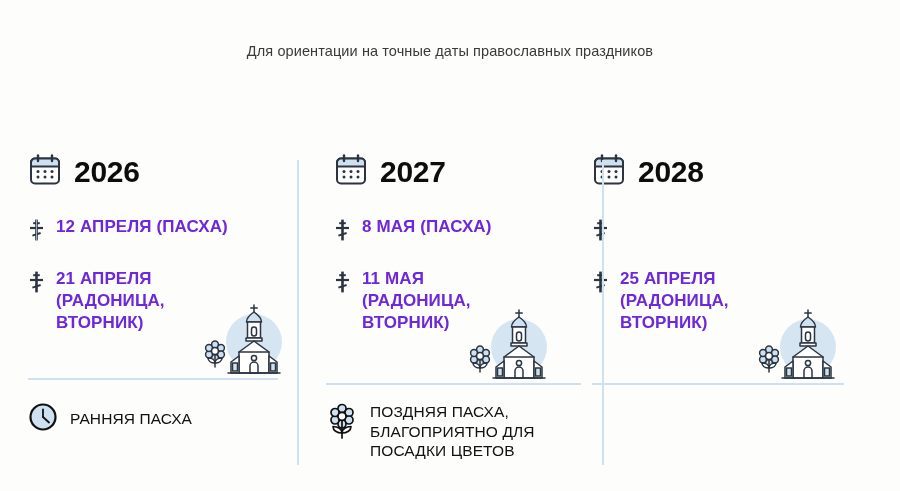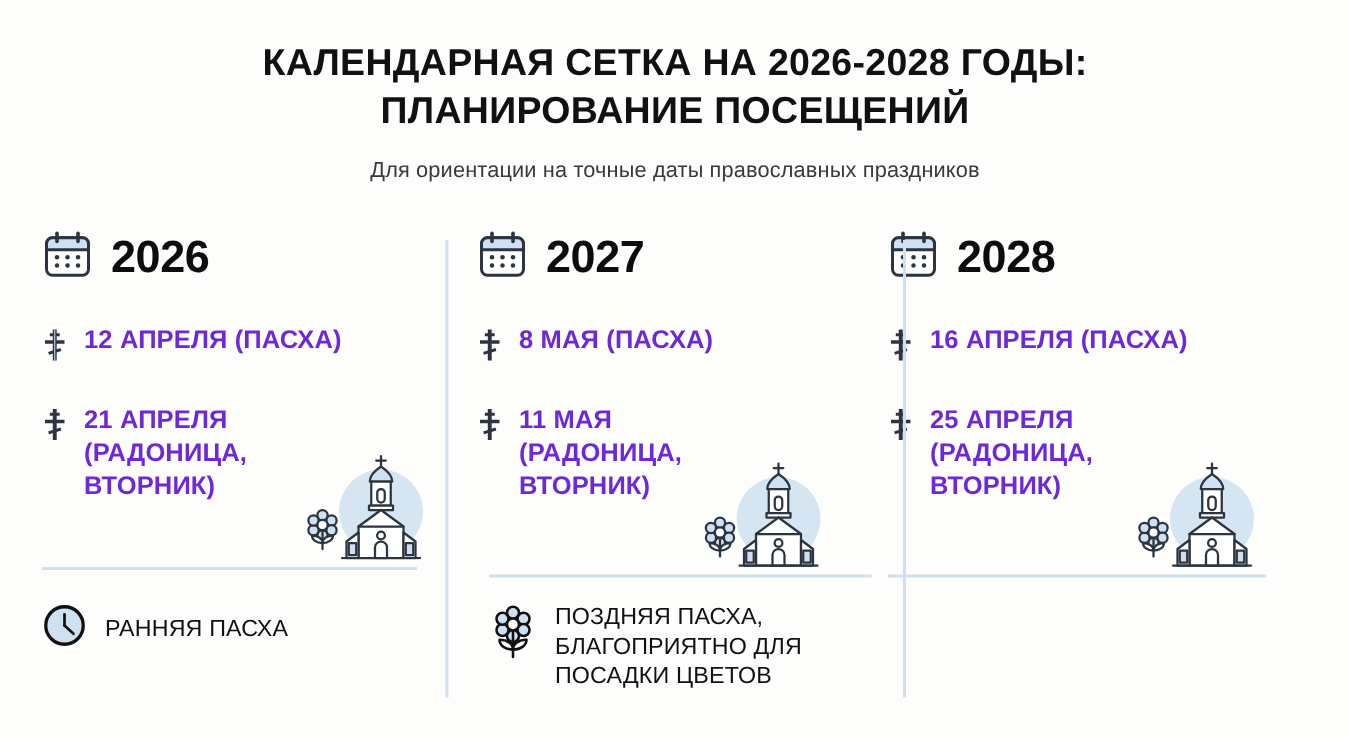--- a/index.html
+++ b/index.html
@@ -49,21 +49,21 @@
     top: 150px;
     left: 0;
     width: 900px;
     height: 330px;
   }
   .column {
     position: relative;
     box-sizing: border-box;
   }
   .col-1 { width: 298px; padding-left: 28px; padding-right: 14px; }
-  .col-2 { width: 269px; padding-left: 20px; padding-right: 14px; }
+  .col-2 { width: 269px; padding-left: 36px; padding-right: 14px; }
   .col-3 { width: 288px; padding-left: 25px; padding-right: 10px; }
 
   .col-divider {
     position: absolute;
     top: 10px;
     width: 2px;
     height: 305px;
     background: #cfe0ef;
   }
   .divider-1 { left: 297px; }
@@ -143,24 +143,20 @@
     line-height: 1.27;
     color: #111111;
     letter-spacing: 0.1px;
     white-space: pre-line;
   }
 </style>
 </head>
 <body>
 
 <div class="header">
-  <h1 class="title">
-    <span class="title-line">КАЛЕНДАРНАЯ СЕТКА НА 2026-2028 ГОДЫ:</span>
-    <span class="title-line">ПЛАНИРОВАНИЕ ПОСЕЩЕНИЙ</span>
-  </h1>
   <div class="subtitle">Для ориентации на точные даты православных праздников</div>
 </div>
 
 <div class="columns">
 
   <div class="column col-1">
     <div class="year-row">
       <span class="cal-icon">
         <svg width="34" height="34" viewBox="0 0 34 34">
           <rect x="3" y="5.5" width="28" height="25" rx="4" fill="#ffffff" stroke="#2b3440" stroke-width="2"></rect>
@@ -410,21 +406,20 @@
         <span class="entry-icon">
           <svg width="17" height="24" viewBox="0 0 17 24">
             <g fill="none" stroke="#2b3440" stroke-width="1.7" stroke-linejoin="round">
               <path d="M8.5 1.6v20.8" stroke-width="2.6"></path>
               <path d="M5.2 5.2h6.6" stroke-width="2"></path>
               <path d="M2 10h13" stroke-width="2.2"></path>
               <path d="M4.4 17.6l8.2-2.6" stroke-width="2"></path>
             </g>
           </svg>
         </span>
-        <span class="entry-text">16 АПРЕЛЯ (ПАСХА)</span>
       </div>
       <div class="entry">
         <span class="entry-icon">
           <svg width="17" height="24" viewBox="0 0 17 24">
             <g fill="none" stroke="#2b3440" stroke-width="1.7" stroke-linejoin="round">
               <path d="M8.5 1.6v20.8" stroke-width="2.6"></path>
               <path d="M5.2 5.2h6.6" stroke-width="2"></path>
               <path d="M2 10h13" stroke-width="2.2"></path>
               <path d="M4.4 17.6l8.2-2.6" stroke-width="2"></path>
             </g>

